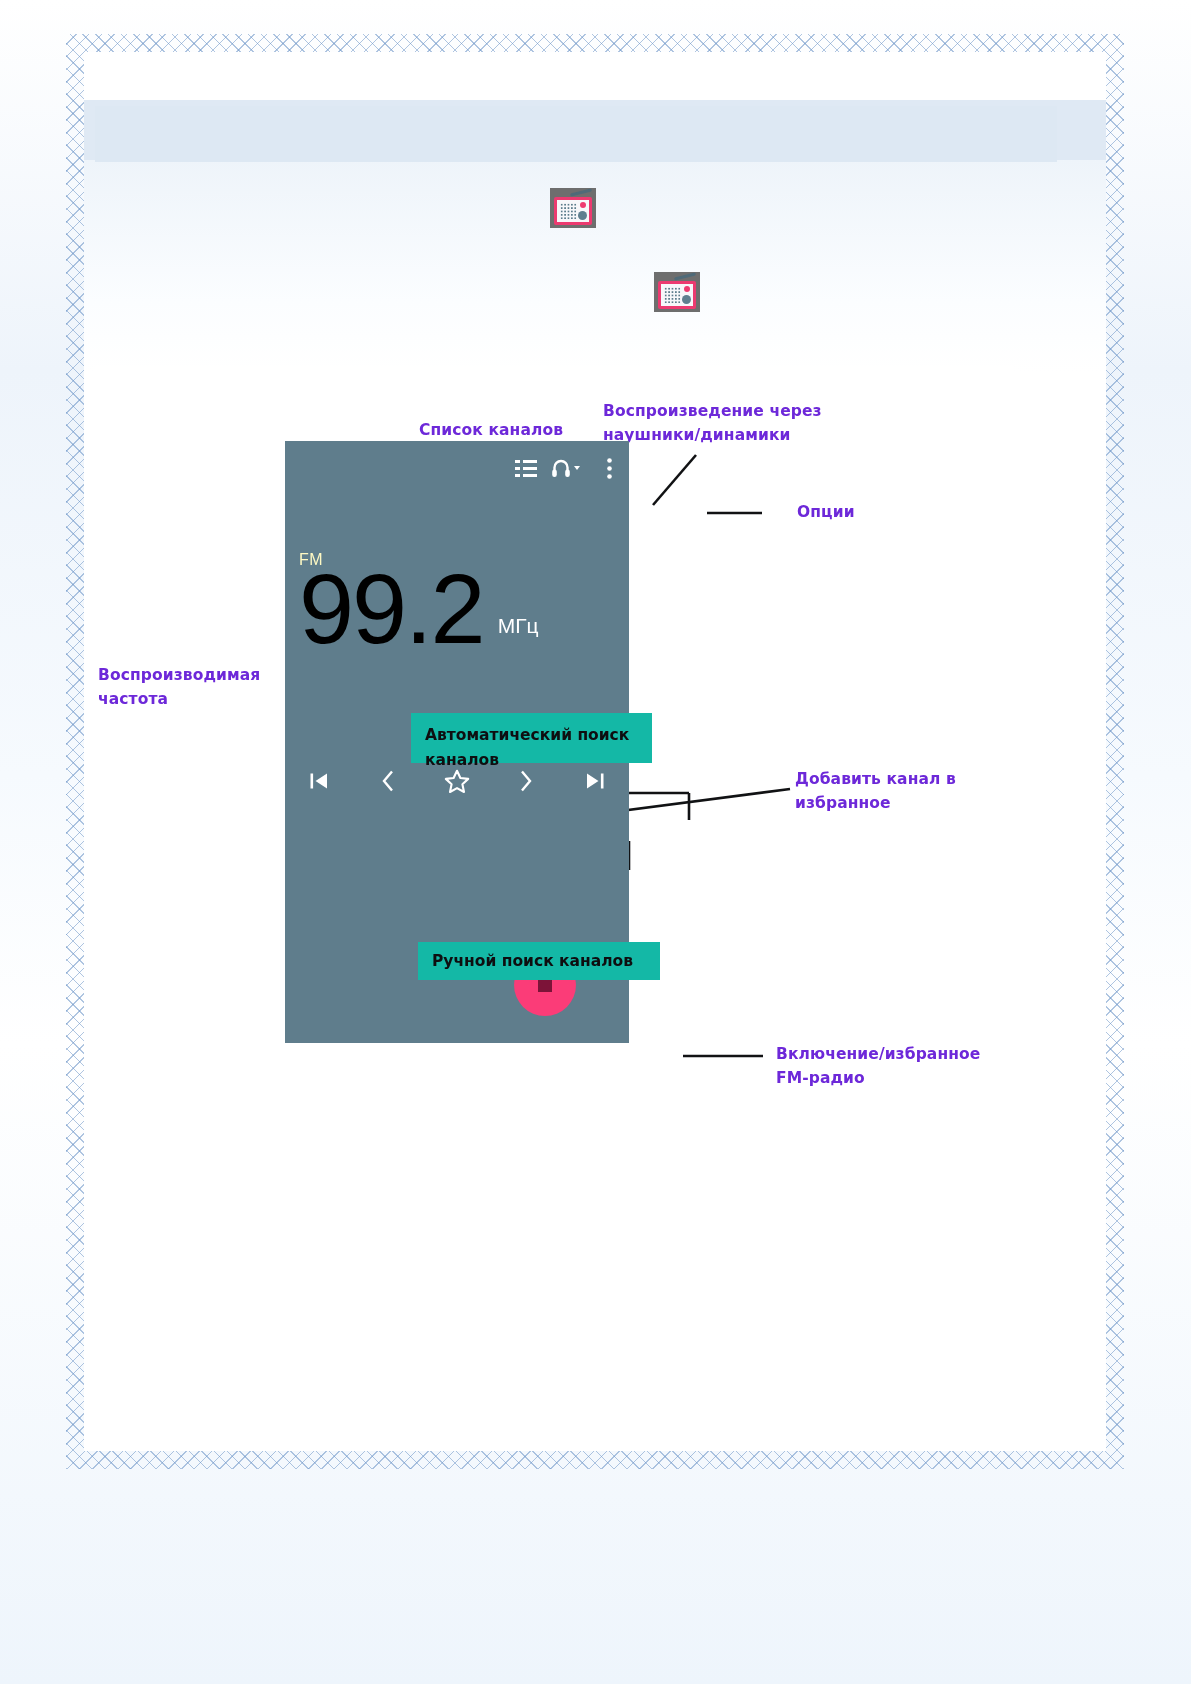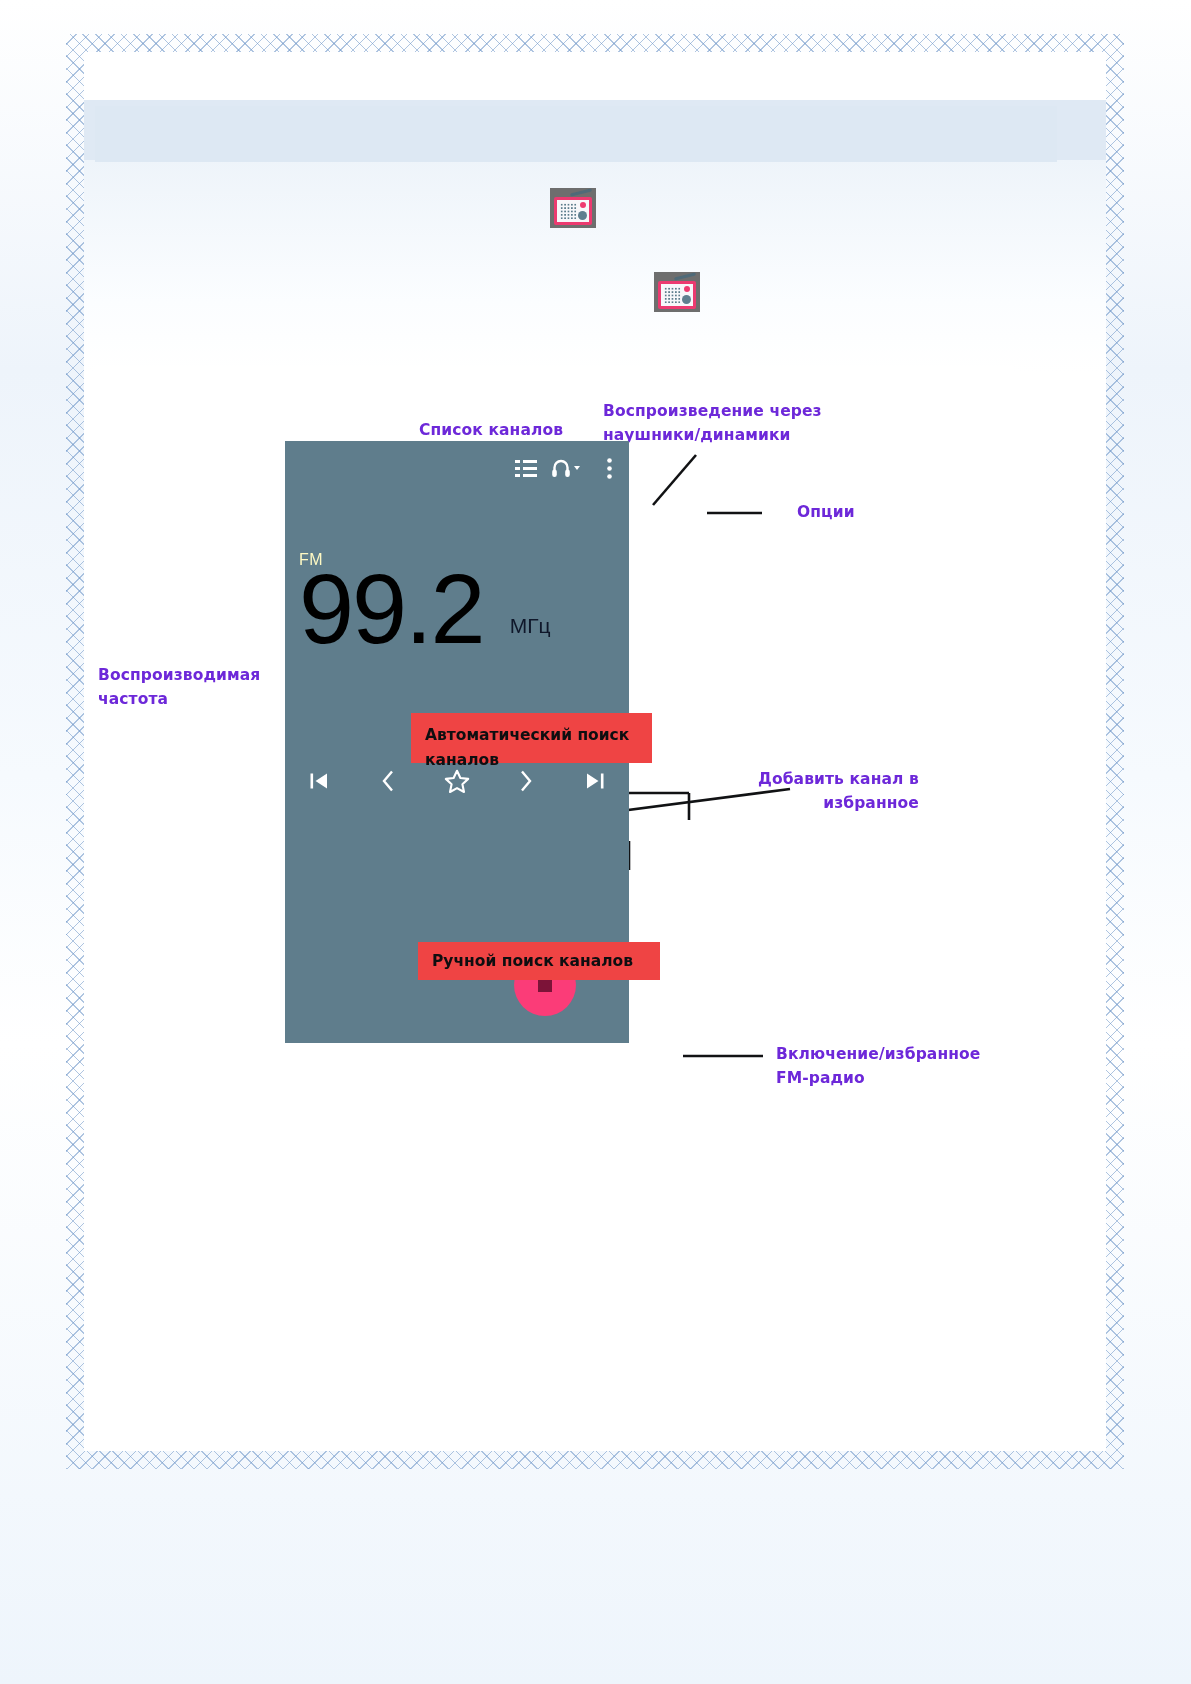--- a/index.html
+++ b/index.html
@@ -194,22 +194,22 @@
     font-family: "Liberation Sans", sans-serif;
     font-size: 99px;
     font-weight: 300;
     line-height: .92;
     color: #000000;
     letter-spacing: -2px;
   }
   .freq-unit {
     font-family: "Liberation Sans", sans-serif;
     font-size: 21px;
-    color: #0f172a;
-    margin-left: 26px;
+    color: #ffffff;
+    margin-left: 14px;
     margin-bottom: 16px;
   }
 
   .controls {
     position: absolute;
     left: 0;
     top: 318px;
     width: 100%;
     height: 44px;
     display: flex;
@@ -249,21 +249,21 @@
     font-weight: bold;
     font-size: 15.5px;
     line-height: 1.55;
     color: #6d28d9;
     letter-spacing: .1px;
   }
 
   
   .callout {
     position: absolute;
-    background: #ef4444;
+    background: #14b8a6;
     font-family: "DejaVu Sans", sans-serif;
     font-weight: bold;
     font-size: 15.5px;
     line-height: 1.6;
     color: #0e0e10;
     padding: 10px 14px;
     box-sizing: border-box;
   }
   svg.leaders {
     position: absolute;
@@ -346,21 +346,21 @@
 
 <div class="note" style="left:797px; top:500px;">
   <span>Опции</span>
 </div>
 
 <div class="note" style="left:98px; top:663px;">
   <div>Воспроизводимая</div>
   <div>частота</div>
 </div>
 
-<div class="note" style="left:758px; top:767px;text-align:right;">
+<div class="note" style="left:795px; top:767px;">
   <div>Добавить канал в</div>
   <div>избранное</div>
 </div>
 
 <div class="note" style="left:776px; top:1042px;">
   <div>Включение/избранное</div>
   <div>FM-радио</div>
 </div>
 
 <div class="phone">

